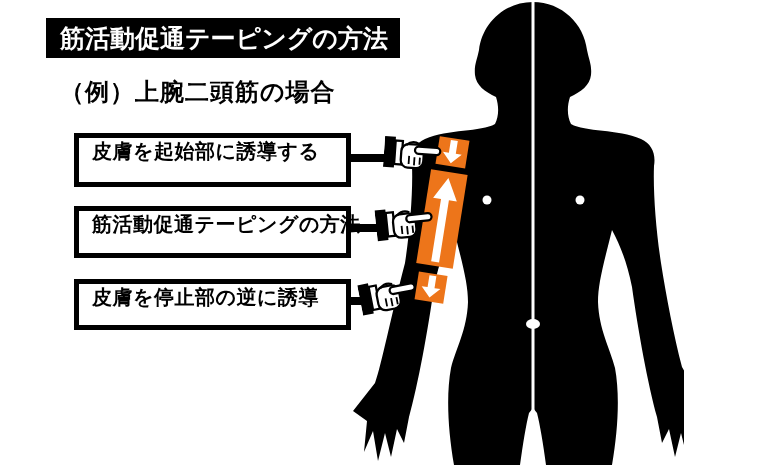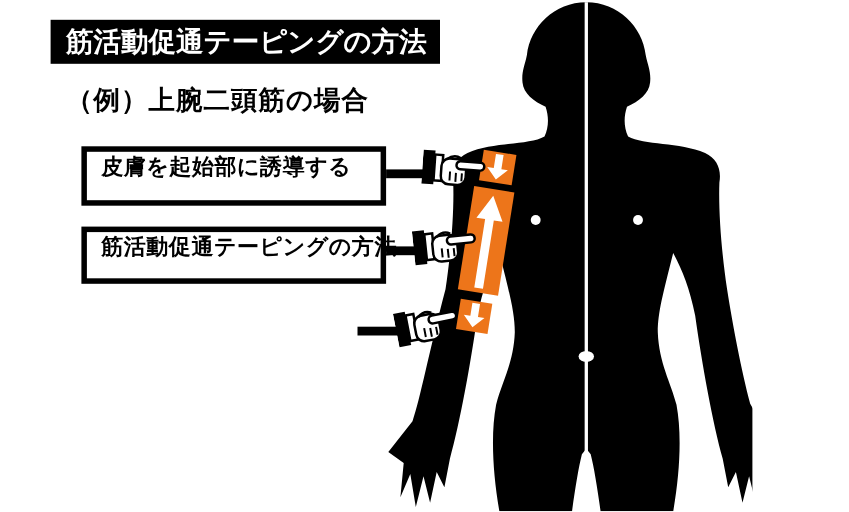--- a/index.html
+++ b/index.html
@@ -100,20 +100,23 @@
   </div>
 
   <div class="subtitle">（例）上腕二頭筋の場合</div>
 
   <div class="callout" id="callout-1">
     <span>皮膚を起始部に誘導する</span>
   </div>
   <div class="callout" id="callout-2">
     <span>筋活動促通テーピングの方法</span>
   </div>
+  <div class="callout" id="callout-3">
+    <span>皮膚を停止部の逆に誘導</span>
+  </div>
 
   <div class="cline" id="cline-1"></div>
   <div class="cline" id="cline-2"></div>
   <div class="cline" id="cline-3"></div>
 
   <svg class="hand" id="hand-1" viewBox="0 0 64 42">
     <rect x="0" y="4" width="12" height="34" fill="#000"></rect>
     <rect x="12" y="8" width="8" height="26" fill="#fff" stroke="#000" stroke-width="2.5"></rect>
     <rect x="19" y="11" width="25" height="26" rx="8" fill="#fff" stroke="#000" stroke-width="2.5"></rect>
     <path d="M24,12 q7,-6 14,-2" fill="none" stroke="#000" stroke-width="2.5"></path>

